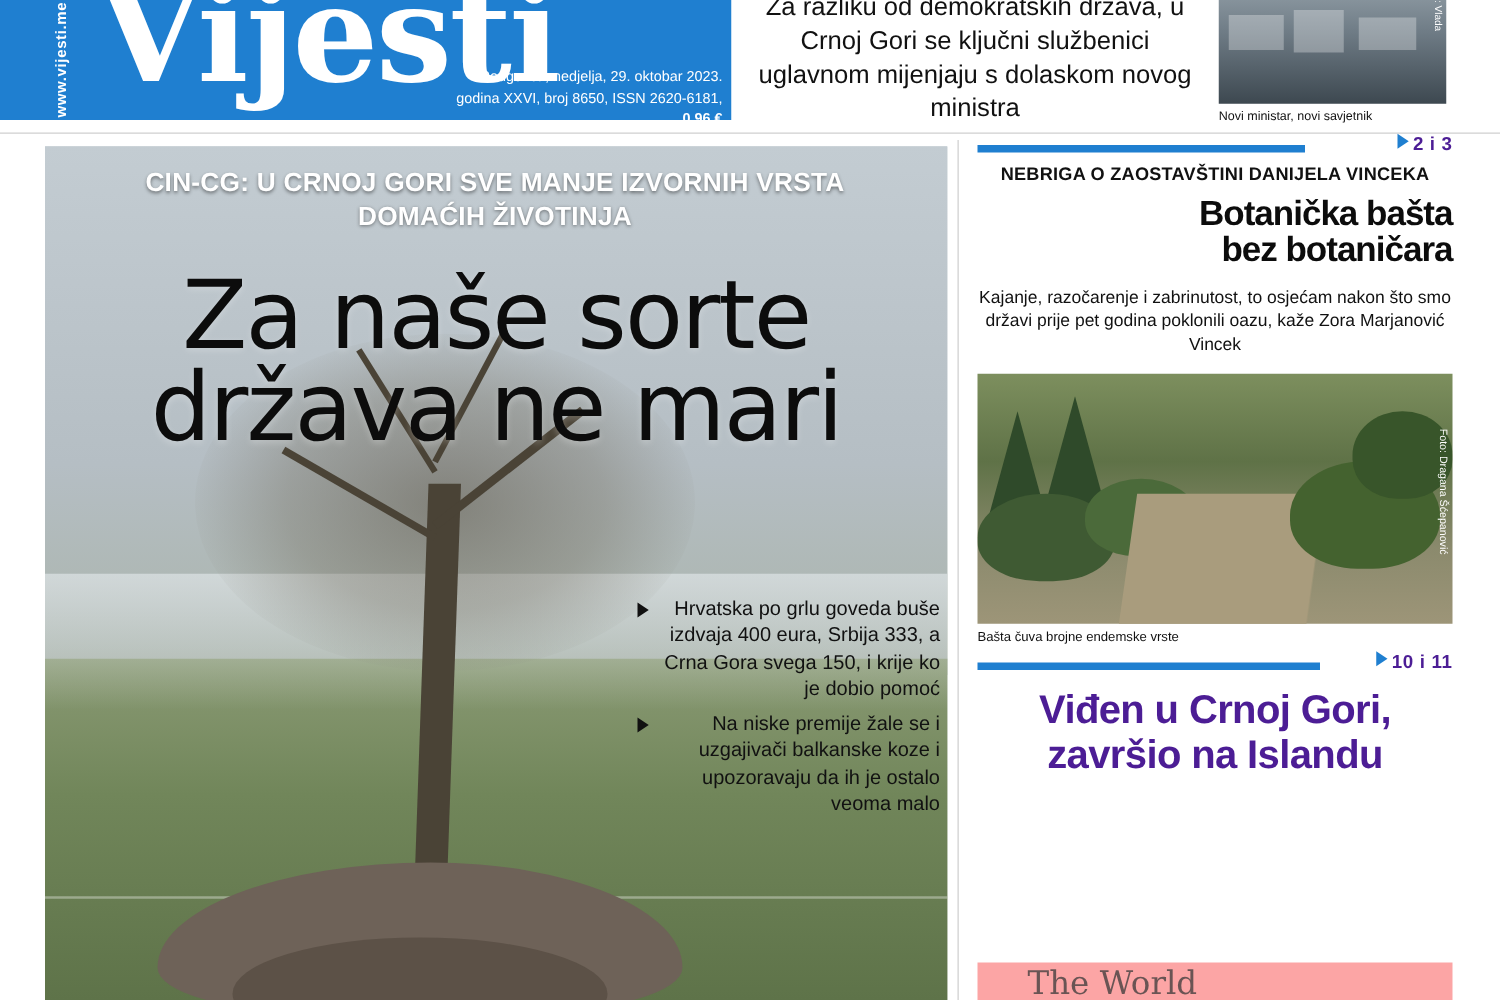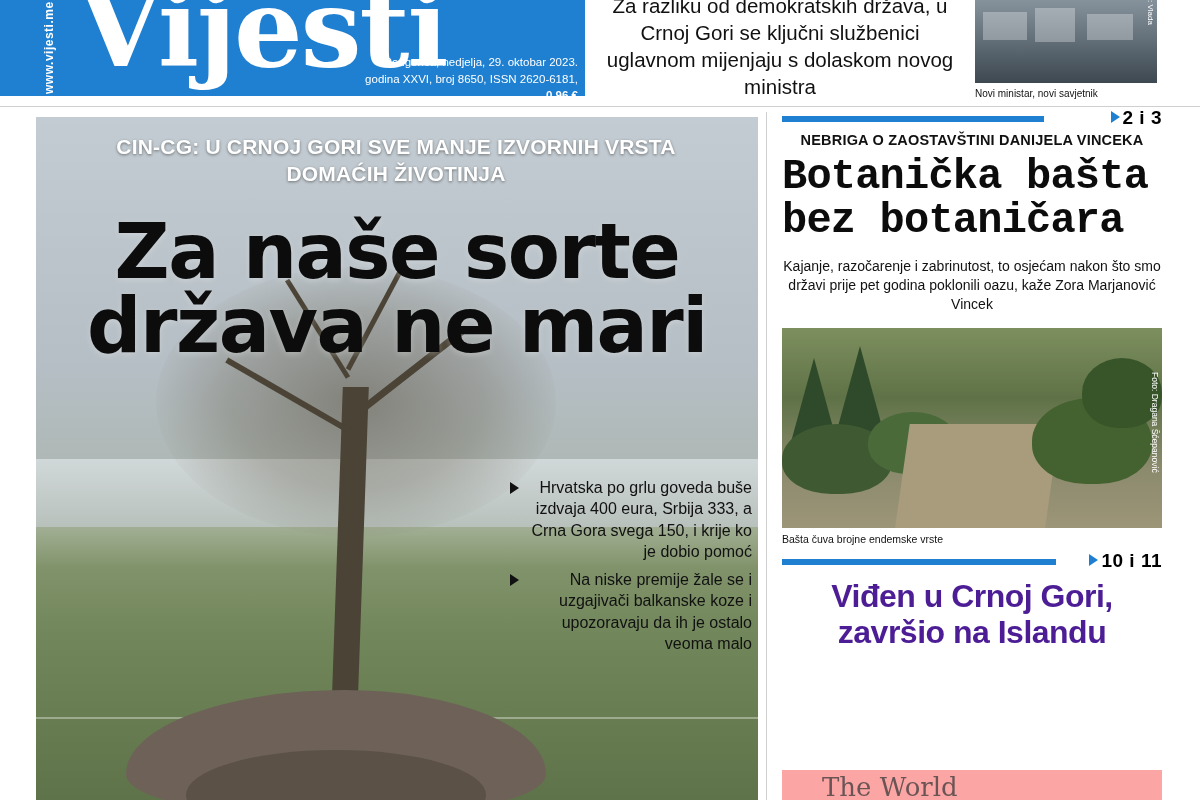--- a/index.html
+++ b/index.html
@@ -218,21 +218,21 @@
     letter-spacing: 0.2px;
     text-shadow: 0 1px 3px rgba(0,0,0,0.45);
   }
   .lead-headline {
     position: absolute;
     left: 8px;
     top: 98px;
     width: 706px;
     text-align: center;
     font-family: "DejaVu Sans", sans-serif;
-    font-weight: bold;
+    font-weight: normal;
     font-size: 76px;
     line-height: 0.98;
     color: #0c0c0c;
     letter-spacing: -1.5px;
     text-shadow: 0 2px 6px rgba(255,255,255,0.25);
   }
   .lead-bullets {
     position: absolute;
     right: 6px;
     top: 360px;
@@ -270,47 +270,47 @@
   }
   .rule-bar {
     position: absolute;
     left: 0; top: 4px;
     height: 6px;
     background: #1f7fd0;
   }
   .page-ref {
     position: absolute;
     right: 0; top: -5px;
-    font-size: 19px;
-    font-weight: bold;
-    color: #000000;
+    font-size: 15px;
+    font-weight: bold;
+    color: #4c1d95;
     letter-spacing: 0.5px;
   }
   .page-ref .tri {
     display: inline-block;
     width: 0; height: 0;
     border-left: 9px solid #1f7fd0;
     border-top: 6px solid transparent;
     border-bottom: 6px solid transparent;
     margin-right: 3px;
     vertical-align: 1px;
   }
   .overline {
     text-align: center;
     font-size: 14.5px;
     font-weight: bold;
     color: #111111;
     letter-spacing: 0.2px;
     margin: 6px 0 8px 0;
   }
   .r-headline {
-    text-align: left;
-    font-family: Liberation Mono, monospace;
-    font-weight: bold;
-    font-size: 42px;
+    text-align: right;
+    font-family: Liberation Sans, sans-serif;
+    font-weight: bold;
+    font-size: 28px;
     line-height: 1.04;
     color: #0c0c0c;
     letter-spacing: -0.8px;
     margin-bottom: 14px;
   }
   .r-lede {
     text-align: center;
     font-size: 14px;
     line-height: 1.36;
     color: #111111;

